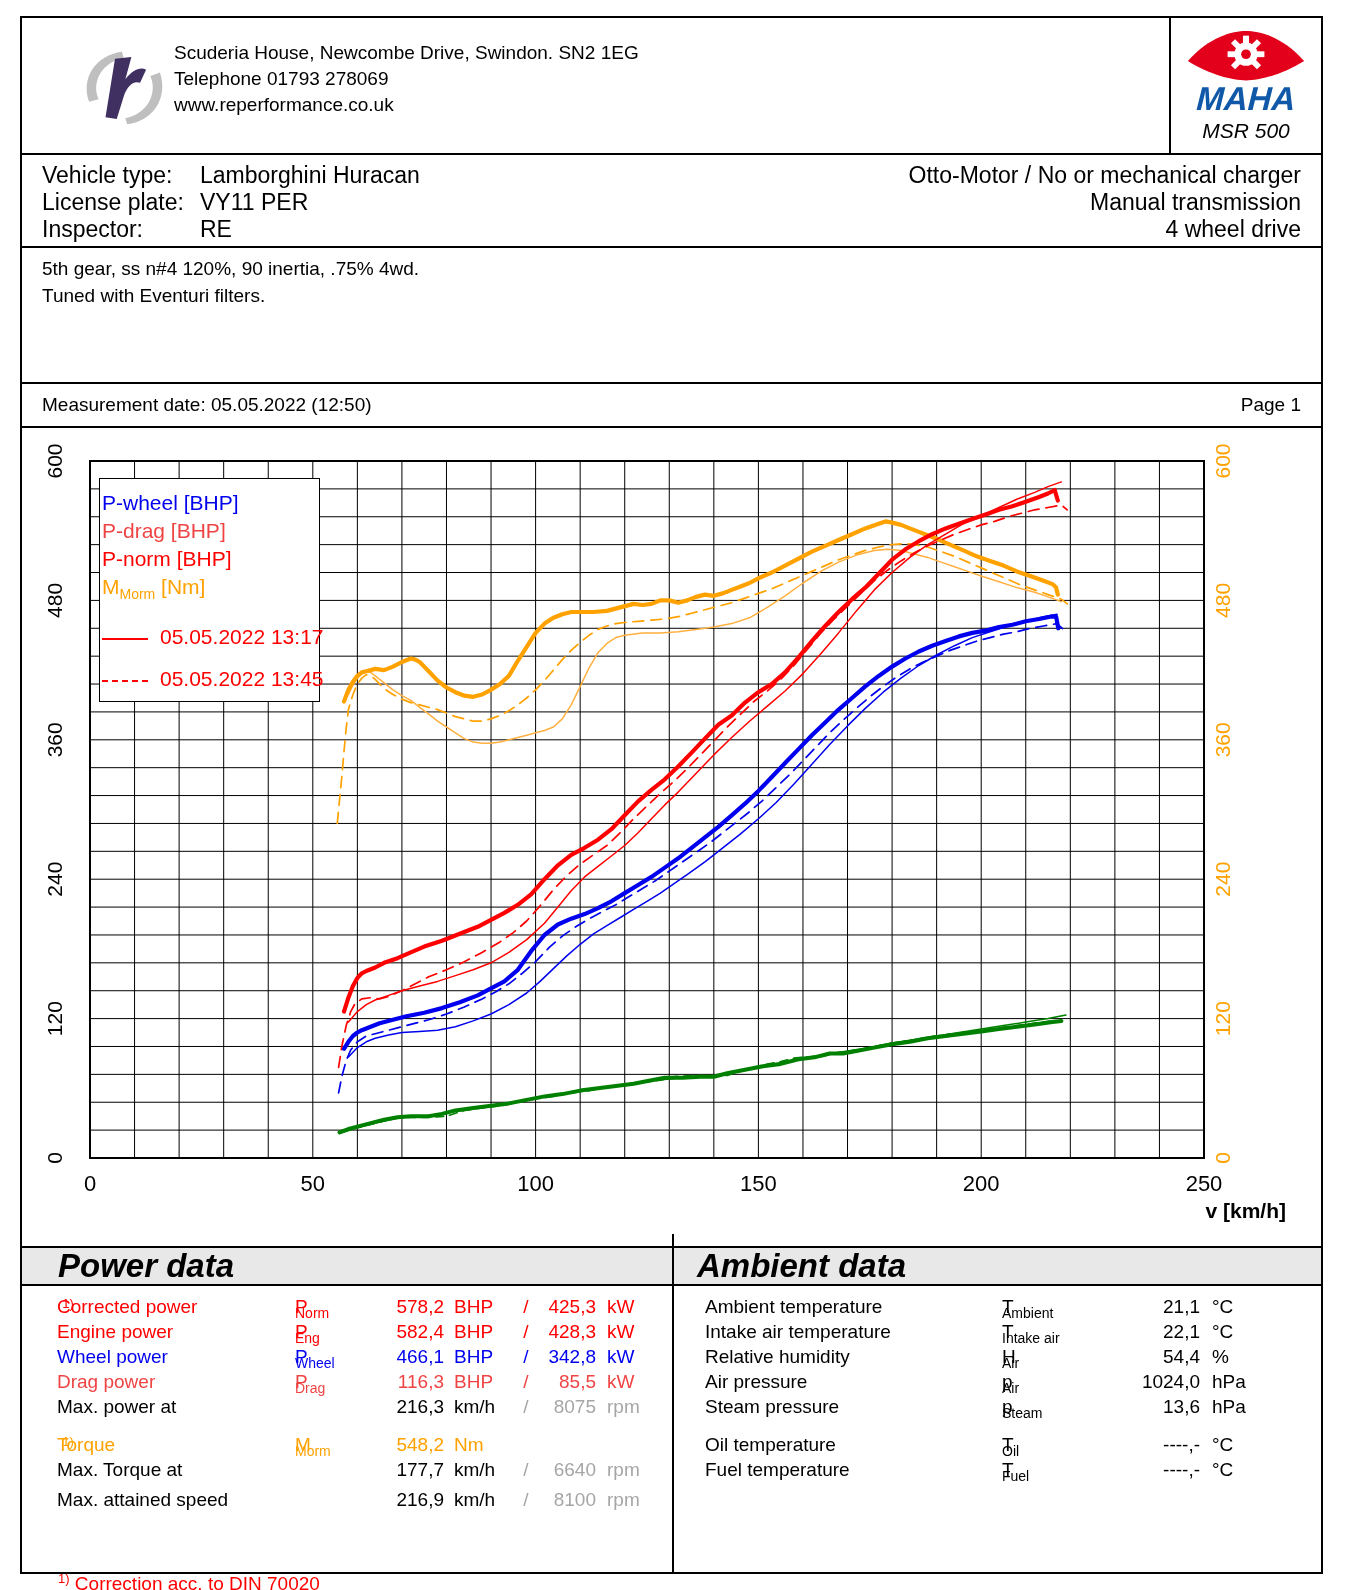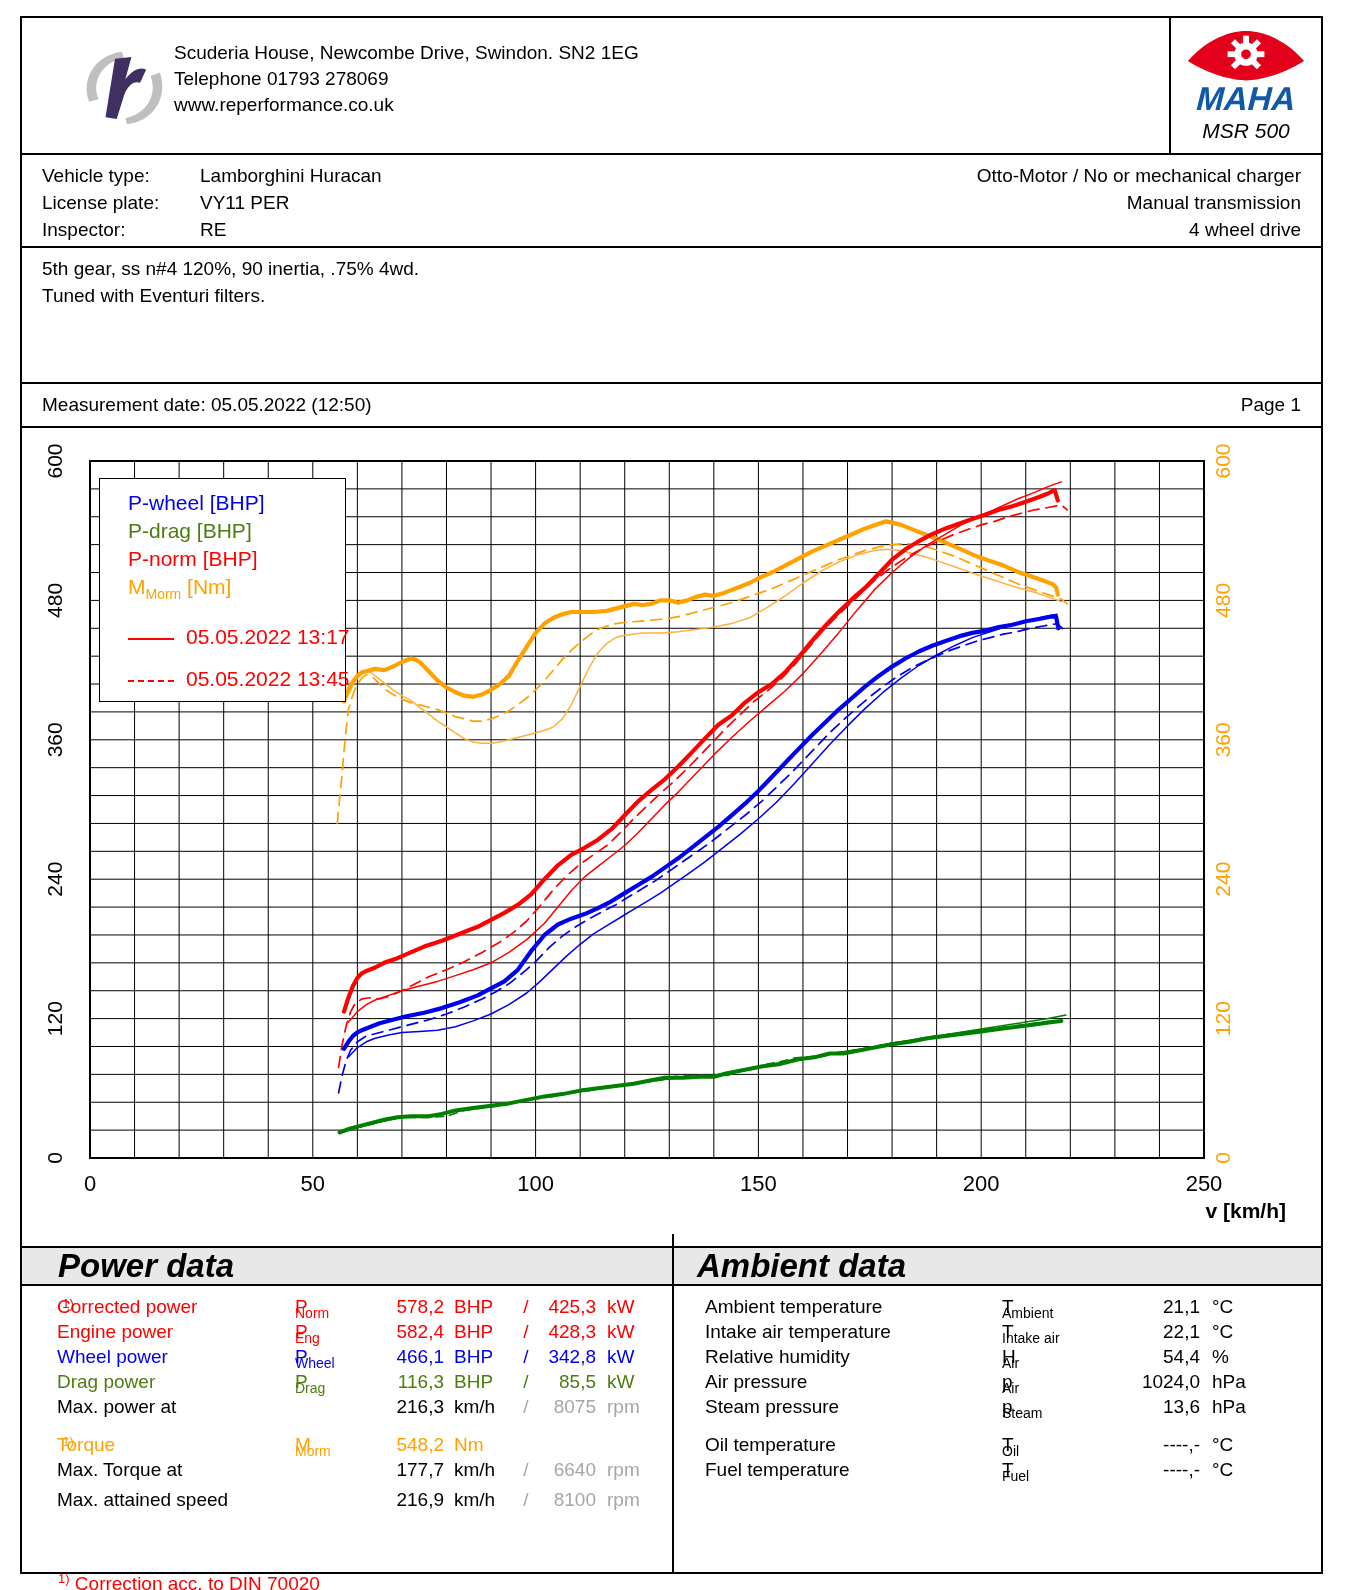--- a/index.html
+++ b/index.html
@@ -8,37 +8,37 @@
 
   
   .header{position:absolute;left:0;top:0;width:100%;height:137px;border-bottom:2px solid #000;box-sizing:border-box;}
   .relogo{position:absolute;left:55px;top:20px;}
   .cotext{position:absolute;left:152px;top:22px;font-size:19px;line-height:26px;}
   .maha-cell{position:absolute;right:0;top:0;width:152px;height:135px;border-left:2px solid #000;box-sizing:border-box;text-align:center;}
   .maha-word{color:#1058a8;font-weight:bold;font-size:33px;letter-spacing:0px;margin-top:-16px;font-style:italic;transform:skewX(-3deg);}
   .maha-model{font-style:italic;font-size:21px;margin-top:1px;}
 
   
-  .vehicle{position:absolute;left:0;top:137px;width:100%;height:93px;border-bottom:2px solid #000;box-sizing:border-box;font-size:19px;line-height:27px;}
+  .vehicle{position:absolute;left:0;top:137px;width:100%;height:93px;border-bottom:2px solid #000;box-sizing:border-box;font-size:23px;line-height:27px;}
   .vleft{position:absolute;left:20px;top:7px;}
   .vlabel{display:inline-block;width:158px;}
   .vright{position:absolute;right:20px;top:7px;text-align:right;}
 
   
   .notes{position:absolute;left:0;top:230px;width:100%;height:134px;font-size:19px;line-height:27px;padding-left:36px;}
   .notes-inner{position:absolute;left:20px;top:7px;}
 
   
   .measure{position:absolute;left:0;top:364px;width:100%;height:46px;border-top:2px solid #000;border-bottom:2px solid #000;box-sizing:border-box;display:flex;justify-content:space-between;align-items:center;padding:0 20px;font-size:19px;}
 
   
   .chart{position:absolute;left:0;top:410px;width:100%;height:806px;}
   #chart-svg{position:absolute;left:0;top:0;}
   #chart-svg text{font-family:"Liberation Sans",sans-serif;}
-  .legend{position:absolute;left:77px;top:50px;width:205px;background:#fff;border:1.5px solid #000;padding:10px 12px 9px 28px;font-size:21px;}
+  .legend{position:absolute;left:77px;top:50px;width:205px;background:#fff;border:1.5px solid #000;padding:10px 12px 9px 2px;font-size:21px;}
   .lg-item{line-height:28px;}
   .lg-item sub{font-size:14px;}
   .lg-run{line-height:26px;margin-top:16px;white-space:nowrap;}
   .lg-run:first-of-type{margin-top:8px;}
   .sw{display:inline-block;width:46px;vertical-align:middle;margin-right:12px;}
   .sw.solid{border-top:2px solid #ff0000;}
   .sw.dashed{border-top:2px dashed #ff0000;}
   .lg-date{color:#ff0000;}
 
   
@@ -59,21 +59,21 @@
   .pu1{left:432px;}
   .psl{left:496px;width:16px;text-align:center;}
   .pv2{left:500px;width:74px;text-align:right;}
   .pu2{left:585px;}
   .al{left:31px;}
   .asym{left:328px;}
   .av{left:430px;width:96px;text-align:right;}
   .au{left:538px;}
   sub{font-size:14px;}
   .fsup{font-size:13px;vertical-align:super;}
-  .c-red{color:#ff0000;} .c-blue{color:#0000ee;} .c-green{color:#4d7c0f;}
+  .c-red{color:#ff0000;} .c-blue{color:#0000ee;} .c-green{color:#ef4444;}
   .c-orange{color:#ffa200;} .c-gray{color:#a6a6a6;}
   .fnotes{position:absolute;left:36px;top:332px;color:#ff0000;line-height:26px;}
 </style>
 </head>
 <body>
 
 <div class="page">
 
   <div class="header">
     <svg class="relogo" width="95" height="100" viewBox="0 0 110 100">

